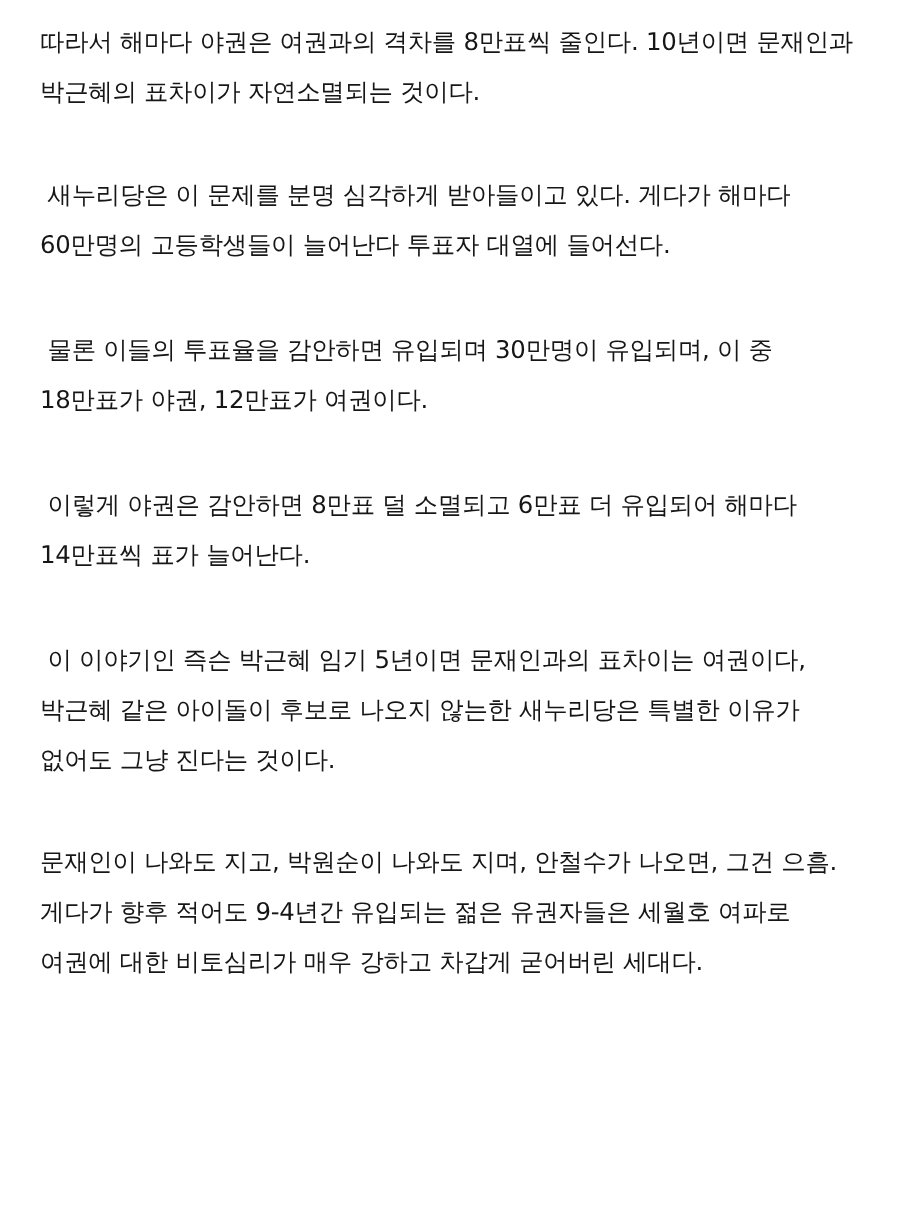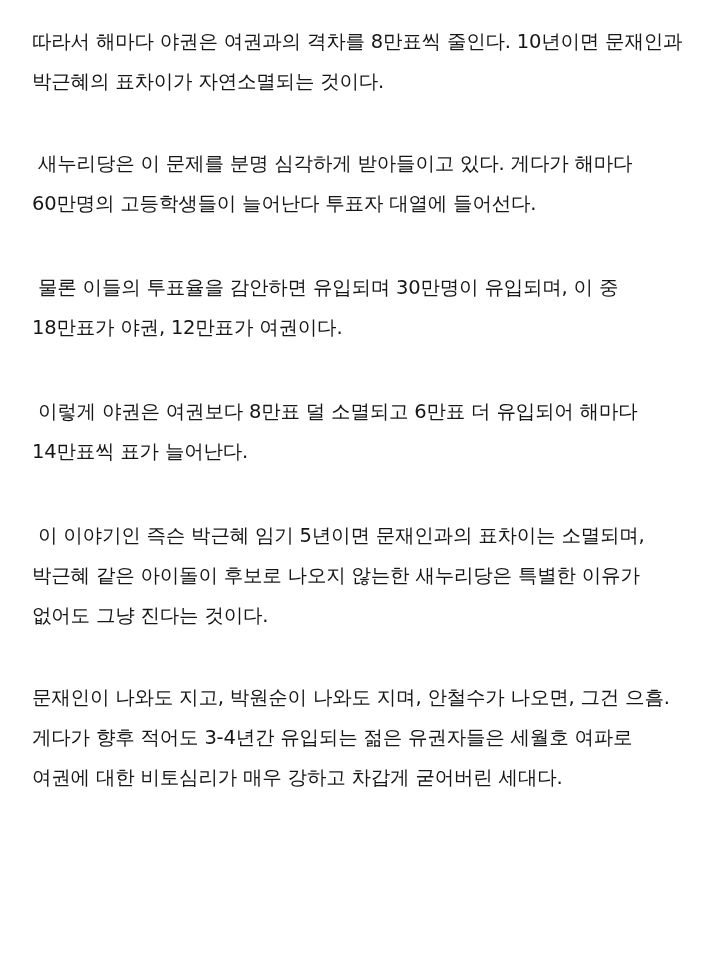--- a/index.html
+++ b/index.html
@@ -11,21 +11,21 @@
     height: 964px;
     background: #ffffff;
     font-family: "DejaVu Sans", "Liberation Sans", sans-serif;
     color: #1a1a1a;
     overflow: hidden;
   }
   .page {
     width: 720px;
     height: 964px;
     box-sizing: border-box;
-    padding: 22px 36px 0 32px;
+    padding: 14px 36px 0 32px;
     background: #ffffff;
     border-radius: 20px;
   }
   .body-text {
     font-size: 19.5px;
     line-height: 40px;
     letter-spacing: -0.2px;
     color: #161616;
     word-break: keep-all;
   }
@@ -44,22 +44,22 @@
 
     <p class="para">따라서 해마다 야권은 여권과의 격차를 8만표씩 줄인다. 10년이면 문재인과 박근혜의 표차이가 자연소멸되는 것이다.</p>
     <div class="gap-md"></div>
 
     <p class="para"> 새누리당은 이 문제를 분명 심각하게 받아들이고 있다. 게다가 해마다 60만명의 고등학생들이 늘어난다 투표자 대열에 들어선다.</p>
     <div class="gap-lg"></div>
 
     <p class="para"> 물론 이들의 투표율을 감안하면 유입되며 30만명이 유입되며, 이 중 18만표가 야권, 12만표가 여권이다.</p>
     <div class="gap-lg"></div>
 
-    <p class="para"> 이렇게 야권은 여권보다 8만표 덜 소멸되고 6만표 더 유입되어 해마다 14만표씩 표가 늘어난다.</p>
+    <p class="para"> 이렇게 야권은 감안하면 8만표 덜 소멸되고 6만표 더 유입되어 해마다 14만표씩 표가 늘어난다.</p>
     <div class="gap-lg"></div>
 
-    <p class="para"> 이 이야기인 즉슨 박근혜 임기 5년이면 문재인과의 표차이는 소멸되며, 박근혜 같은 아이돌이 후보로 나오지 않는한 새누리당은 특별한 이유가 없어도 그냥 진다는 것이다.</p>
+    <p class="para"> 이 이야기인 즉슨 박근혜 임기 5년이면 문재인과의 표차이는 여권이다, 박근혜 같은 아이돌이 후보로 나오지 않는한 새누리당은 특별한 이유가 없어도 그냥 진다는 것이다.</p>
     <div class="gap-md"></div>
 
-    <p class="para">문재인이 나와도 지고, 박원순이 나와도 지며, 안철수가 나오면, 그건 으흠. 게다가 향후 적어도 3-4년간 유입되는 젊은 유권자들은 세월호 여파로 여권에 대한 비토심리가 매우 강하고 차갑게 굳어버린 세대다.</p>
+    <p class="para">문재인이 나와도 지고, 박원순이 나와도 지며, 안철수가 나오면, 그건 으흠. 게다가 향후 적어도 9-4년간 유입되는 젊은 유권자들은 세월호 여파로 여권에 대한 비토심리가 매우 강하고 차갑게 굳어버린 세대다.</p>
 
   </div>
 </div>
 
 </body></html>

